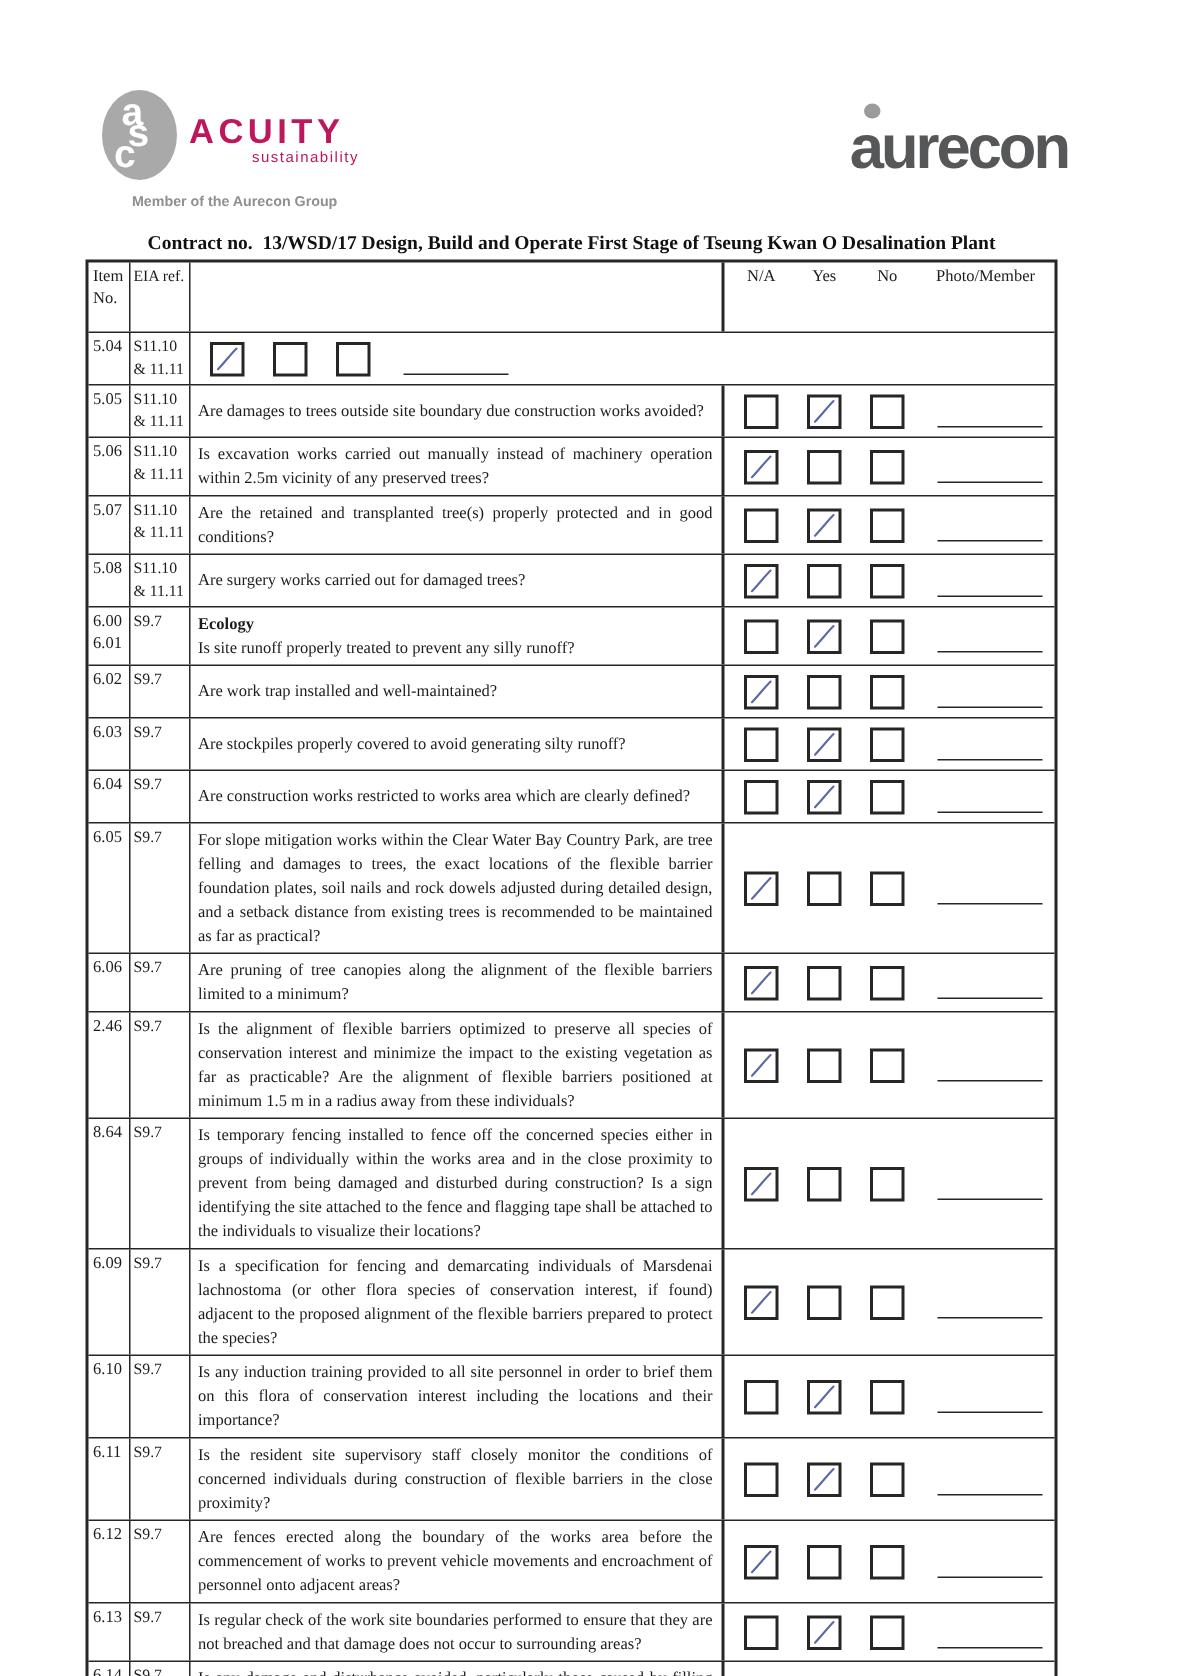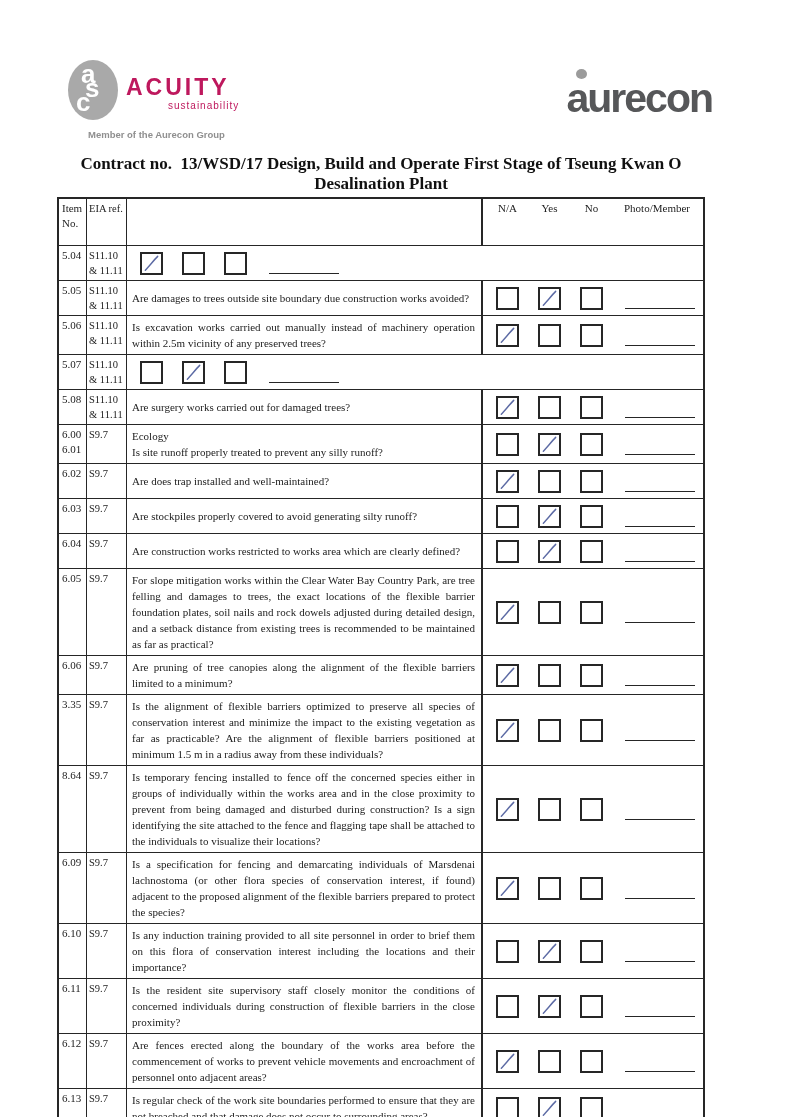--- a/index.html
+++ b/index.html
@@ -23,34 +23,34 @@
   .acuity-name{font-size:23px;font-weight:bold;letter-spacing:3px;line-height:1;}
   .acuity-sub{font-size:10px;letter-spacing:1px;margin-left:42px;margin-top:2px;line-height:1;}
   .acuity-member{font-family:"Liberation Sans",sans-serif;font-size:9.5px;font-weight:bold;
     color:#8f8f8f;margin-top:9px;margin-left:20px;}
   .aurecon{position:relative;font-family:"Liberation Sans",sans-serif;font-weight:bold;
     color:#565759;font-size:41px;line-height:1;letter-spacing:-2px;padding-top:12px;margin-top:6px;}
   .aurecon-dot{position:absolute;left:9px;top:3px;width:11px;height:10px;border-radius:50%;
     background:#9b9b9b;}
   
   .doc-title{width:648px;margin:2px 0 3px 57px;text-align:center;font-weight:bold;
-    font-size:17px;white-space:pre-wrap;color:#111;}
+    font-size:13px;white-space:pre-wrap;color:#111;}
   
   .checklist{margin-left:57px;width:648px;border:2px solid #262626;box-sizing:border-box;}
   .t-row{display:flex;border-top:1.5px solid #262626;}
   .t-header{border-top:none;min-height:46px;}
   .cell{box-sizing:border-box;}
   .c-item{width:28px;border-right:1px solid #262626;padding:2px 2px 2px 3px;
     font-size:11px;line-height:15px;flex:0 0 auto;}
   .c-ref{width:40px;border-right:1.5px solid #262626;padding:2px 1px 2px 2px;
     font-size:10.5px;line-height:15px;flex:0 0 auto;word-break:break-word;}
   .c-q{width:356px;border-right:2px solid #262626;padding:3px 6px 3px 5px;
     font-size:11px;line-height:16px;flex:0 0 auto;display:flex;flex-direction:column;
     justify-content:center;}
-  .qheading{font-weight:normal;}
+  .qheading{font-weight:bold;}
   .qtext{text-align:justify;}
   .c-ans{flex:1 1 auto;display:flex;align-items:center;padding-left:13px;min-height:34px;}
   .answer-inner{display:flex;align-items:flex-end;}
   .checkbox{width:19px;height:19px;border:2px solid #262626;margin-right:19px;
     position:relative;background:#fff;flex:0 0 auto;}
   .checkbox svg{position:absolute;left:0;top:0;width:100%;height:100%;}
   .remark-line{width:70px;border-bottom:1.5px solid #262626;margin-left:3px;
     height:0;align-self:flex-end;margin-bottom:1px;}
   .hdr-ans{flex:1 1 auto;display:flex;align-items:flex-start;padding:3px 0 0 13px;}
   .hlabel{width:23px;margin-right:19px;text-align:center;font-size:11px;flex:0 0 auto;}
@@ -161,20 +161,23 @@
         <span class="remark-line"></span>
       </div>
     </div>
   </div>
 
   <div class="t-row">
     <div class="cell c-item">
             <div>5.07</div>
           </div>
     <div class="cell c-ref">S11.10 &amp; 11.11</div>
+    <div class="cell c-q">
+            <div class="qtext">Are the retained and transplanted tree(s) properly protected and in good conditions?</div>
+          </div>
     <div class="cell c-ans">
       <div class="answer-inner">
         <span class="checkbox"></span>
         <span class="checkbox checked">
                 <svg viewBox="0 0 20 20">
                   <path d="M3.5 17 C 7 13.5, 12.5 6.5, 16.5 2.5" fill="none" stroke="#5c6aa4" stroke-width="1.5" stroke-linecap="round"></path>
                 </svg>
               </span>
         <span class="checkbox"></span>
         <span class="remark-line"></span>
@@ -227,21 +230,21 @@
       </div>
     </div>
   </div>
 
   <div class="t-row">
     <div class="cell c-item">
             <div>6.02</div>
           </div>
     <div class="cell c-ref">S9.7</div>
     <div class="cell c-q">
-            <div class="qtext">Are does trap installed and well-maintained?</div>
+            <div class="qtext">Are work trap installed and well-maintained?</div>
           </div>
     <div class="cell c-ans">
       <div class="answer-inner">
         <span class="checkbox checked">
                 <svg viewBox="0 0 20 20">
                   <path d="M3.5 17 C 7 13.5, 12.5 6.5, 16.5 2.5" fill="none" stroke="#5c6aa4" stroke-width="1.5" stroke-linecap="round"></path>
                 </svg>
               </span>
         <span class="checkbox"></span>
         <span class="checkbox"></span>
@@ -333,21 +336,21 @@
               </span>
         <span class="checkbox"></span>
         <span class="checkbox"></span>
         <span class="remark-line"></span>
       </div>
     </div>
   </div>
 
   <div class="t-row">
     <div class="cell c-item">
-            <div>3.35</div>
+            <div>2.46</div>
           </div>
     <div class="cell c-ref">S9.7</div>
     <div class="cell c-q">
             <div class="qtext">Is the alignment of flexible barriers optimized to preserve all species of conservation interest and minimize the impact to the existing vegetation as far as practicable? Are the alignment of flexible barriers positioned at minimum 1.5 m in a radius away from these individuals?</div>
           </div>
     <div class="cell c-ans">
       <div class="answer-inner">
         <span class="checkbox checked">
                 <svg viewBox="0 0 20 20">
                   <path d="M3.5 17 C 7 13.5, 12.5 6.5, 16.5 2.5" fill="none" stroke="#5c6aa4" stroke-width="1.5" stroke-linecap="round"></path>

